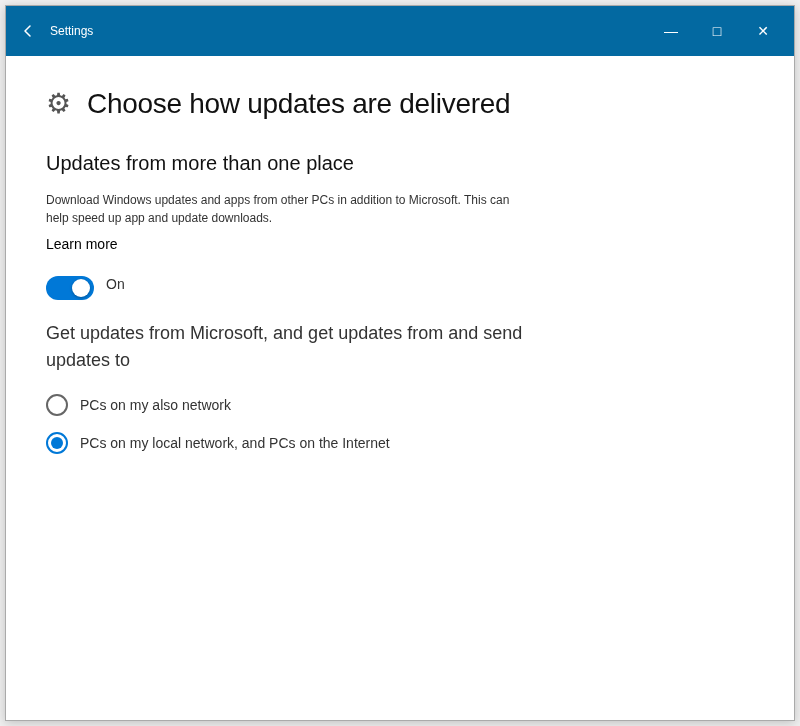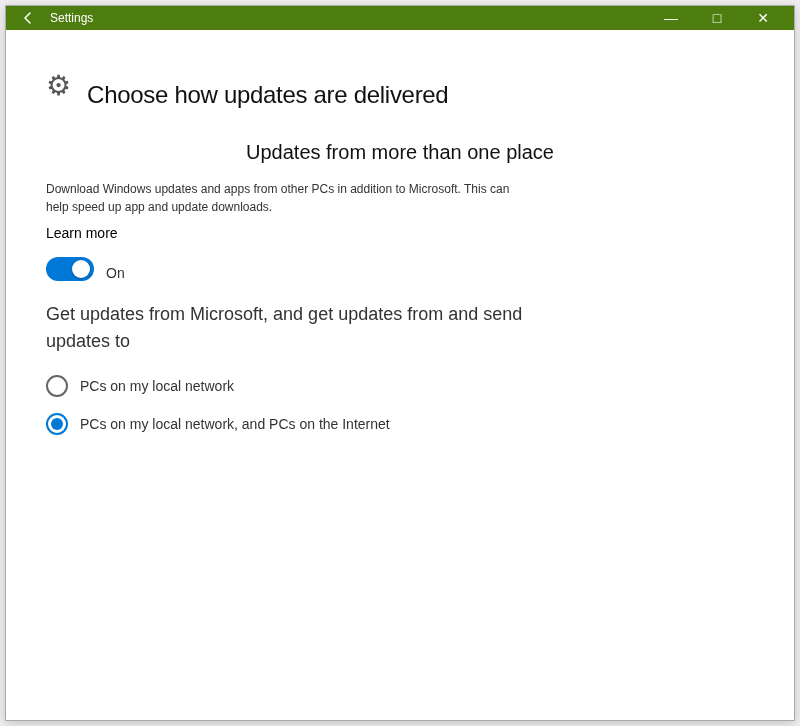--- a/index.html
+++ b/index.html
@@ -9,22 +9,22 @@
       width: 790px;
       height: 716px;
       background: #ffffff;
       border: 1px solid #aaa;
       display: flex;
       flex-direction: column;
       box-shadow: 0 2px 10px rgba(0,0,0,0.2);
     }
 
     .titlebar {
-      background: #4d7c0f;
-      height: 24px;
+      background: #0369a1;
+      height: 50px;
       display: flex;
       align-items: center;
       padding: 0 8px;
       flex-shrink: 0;
       user-select: none;
     }
 
     .titlebar-back {
       color: white;
       font-size: 16px;
@@ -75,33 +75,31 @@
     }
 
     .gear-icon {
       color: #555;
       font-size: 28px;
       margin-right: 16px;
       line-height: 1;
     }
 
     .page-title {
-      font-size: 24px;
+      font-size: 28px;
       font-weight: 300;
       color: #111;
       letter-spacing: -0.3px;
-      margin-top: 19px;
     }
 
     .section-title {
       font-size: 20px;
       font-weight: 400;
       color: #111;
       margin-bottom: 16px;
-      text-align: center;
     }
 
     .description {
       font-size: 12px;
       color: #333;
       line-height: 1.5;
       margin-bottom: 8px;
       max-width: 480px;
     }
 
@@ -117,23 +115,24 @@
     .description2 {
       font-size: 14px;
       color: #333;
       line-height: 1.5;
       margin-bottom: 20px;
       max-width: 480px;
     }
 
     .toggle-row {
       display: flex;
-      align-items: flex-end;
+      align-items: flex-start;
       margin-bottom: 20px;
       gap: 12px;
+      margin-top: 8px;
     }
 
     .toggle {
       width: 48px;
       height: 24px;
       background: #0078d7;
       border-radius: 12px;
       position: relative;
       cursor: pointer;
       flex-shrink: 0;
@@ -247,21 +246,21 @@
       </div>
       <span class="toggle-label">On</span>
     </div>
 
     
     <p class="updates-source-desc">Get updates from Microsoft, and get updates from and send updates to</p>
 
     
     <div class="radio-option">
       <div class="radio-circle"></div>
-      <span class="radio-label">PCs on my local network</span>
+      <span class="radio-label">PCs on my also network</span>
     </div>
 
     
     <div class="radio-option">
       <div class="radio-circle selected"></div>
       <span class="radio-label">PCs on my local network, and PCs on the Internet</span>
     </div>
   </div>
 </div>
 

